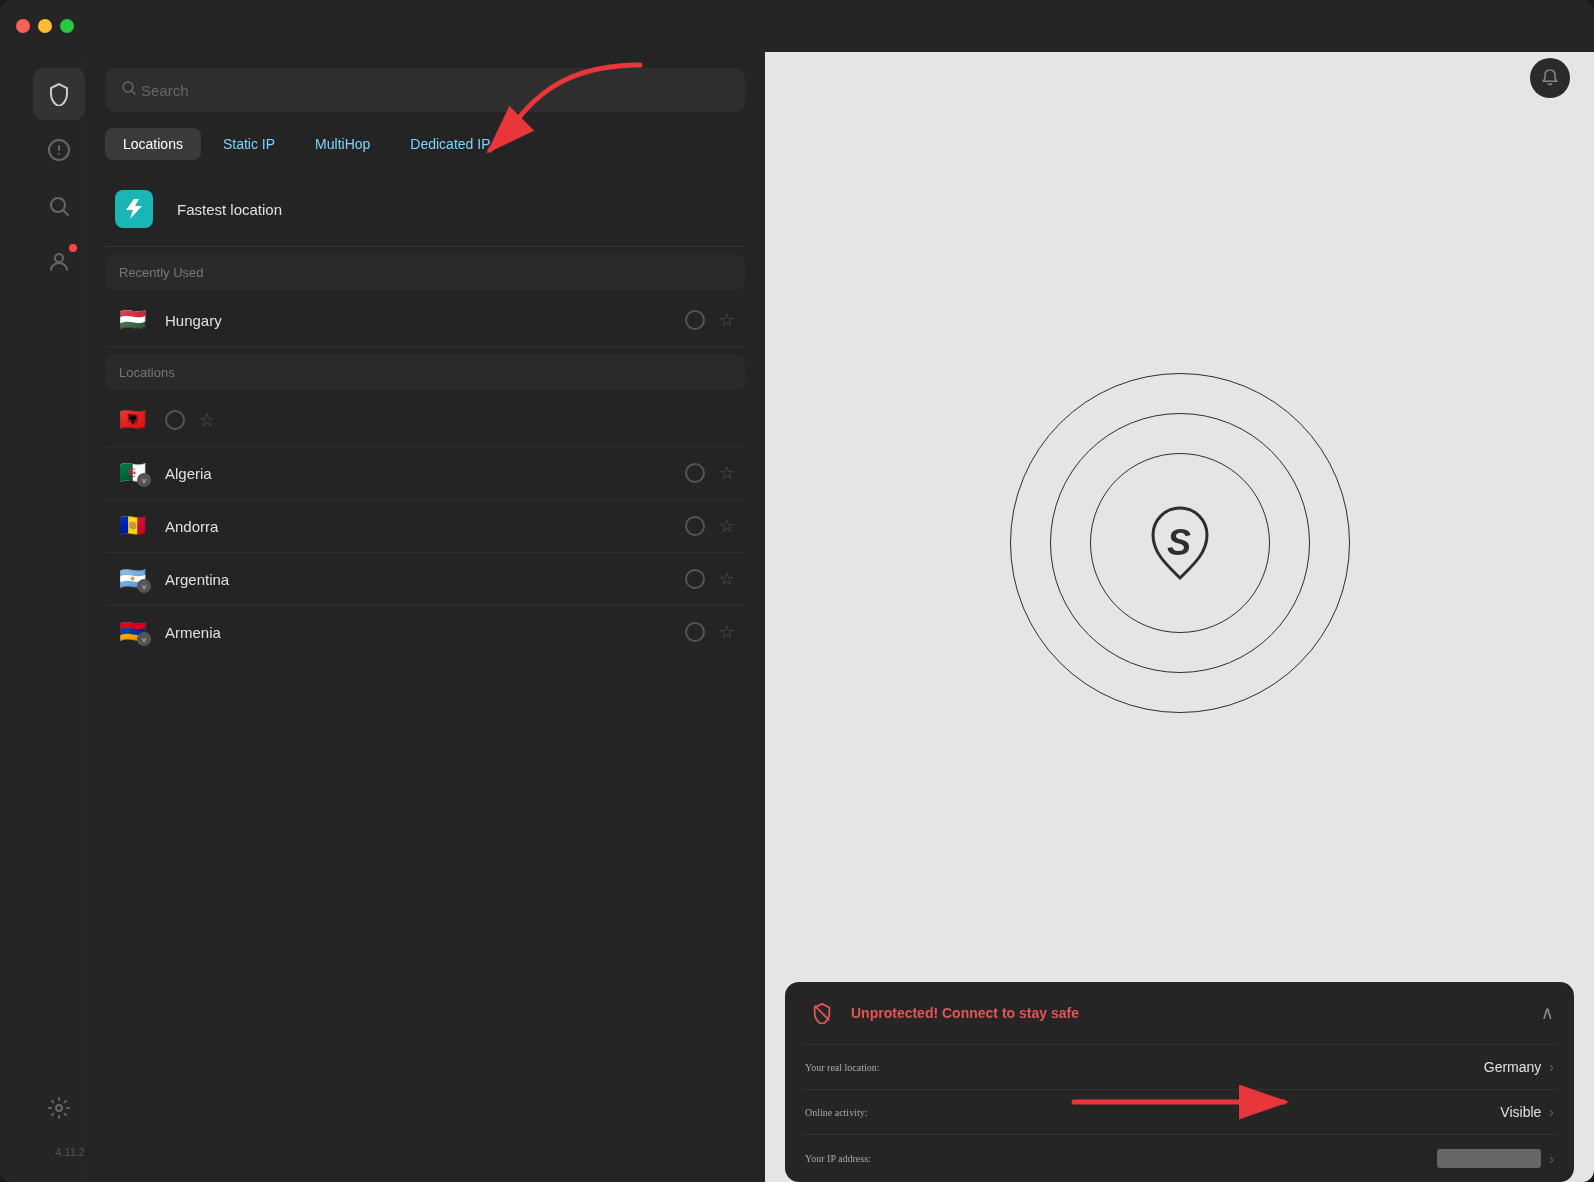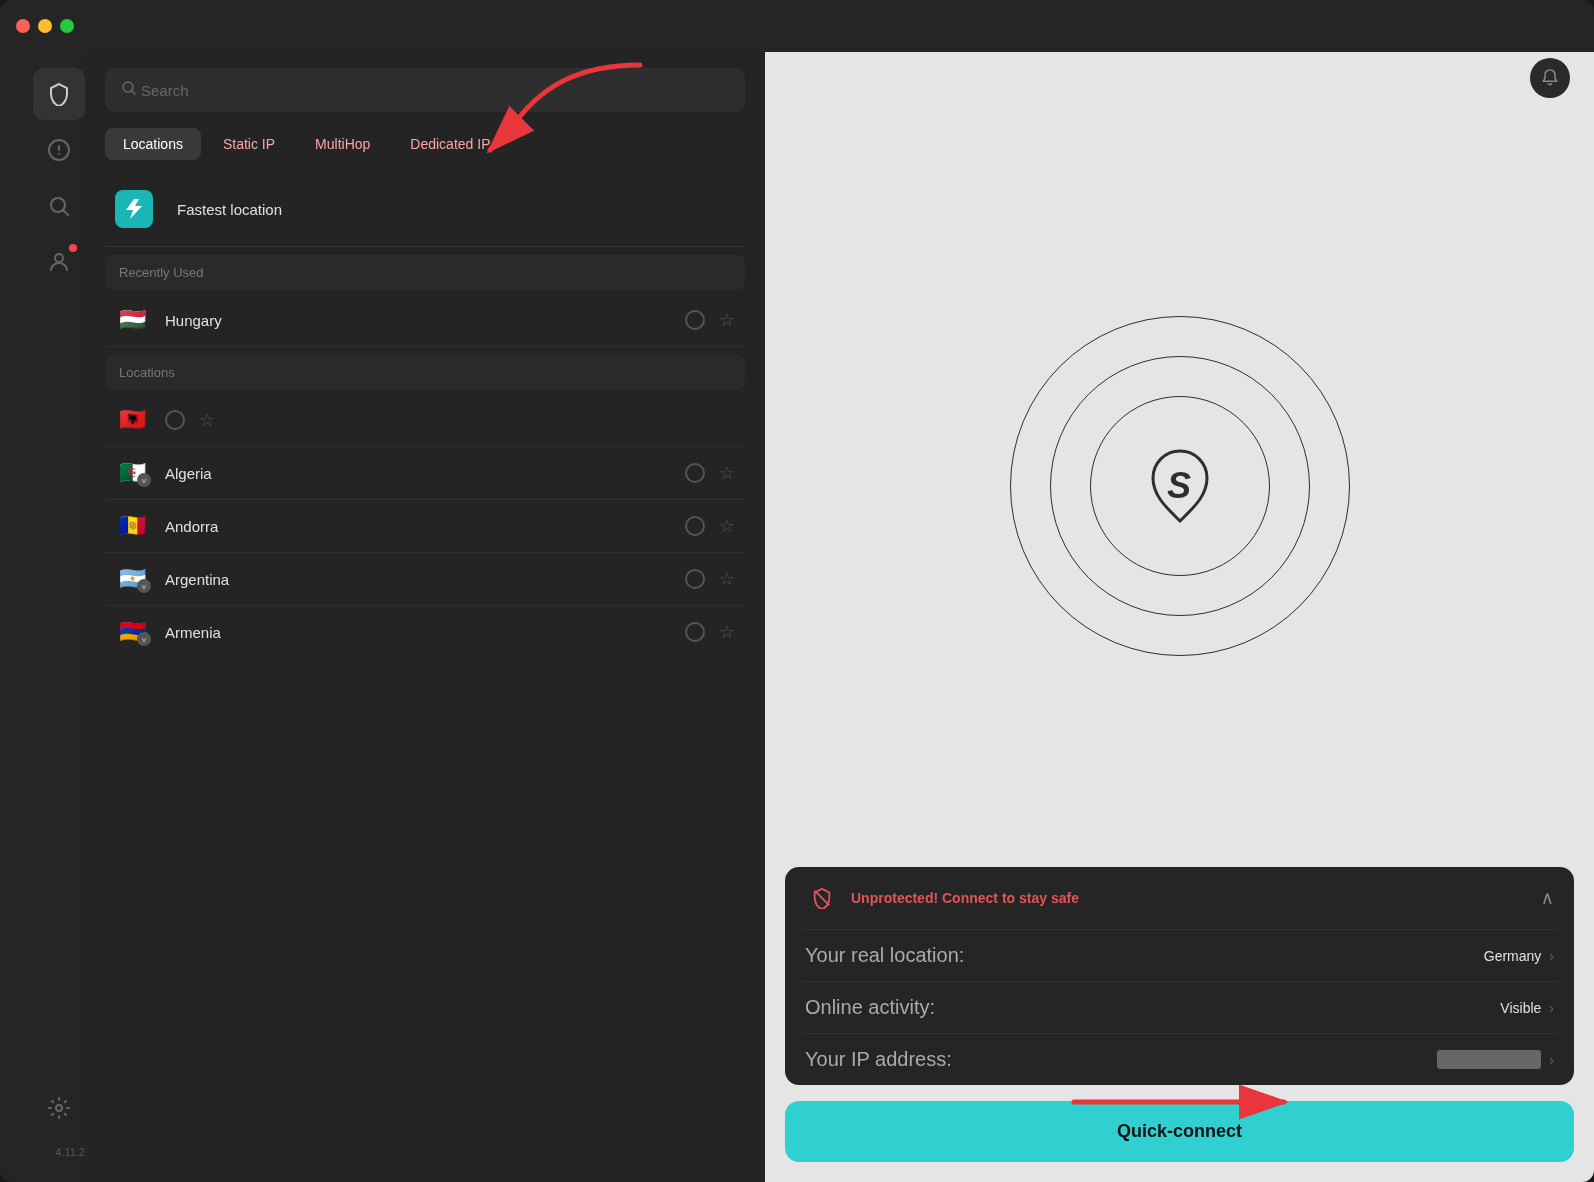--- a/index.html
+++ b/index.html
@@ -146,21 +146,21 @@
       gap: 4px;
       margin-bottom: 16px;
     }
 
     .tab {
       padding: 8px 18px;
       border-radius: 8px;
       cursor: pointer;
       font-size: 14px;
       font-weight: 500;
-      color: #fca5a5;
+      color: #7dd3fc;
       background: transparent;
       border: none;
       position: relative;
     }
 
     .tab.active {
       background: #3a3a3a;
       color: #fff;
     }
 
@@ -426,21 +426,22 @@
     .info-row {
       display: flex;
       align-items: center;
       padding: 14px 20px;
       cursor: pointer;
     }
 
     .info-label {
       flex: 1;
       color: #aaa;
-      font-size: 20px;
+      font-size: 10px;
+      font-family: Liberation Serif, serif;
     }
 
     .info-value {
       color: #e0e0e0;
       font-size: 14px;
       margin-right: 8px;
     }
 
     .info-chevron {
       color: #666;
@@ -703,23 +704,20 @@
         <div class="info-divider"></div>
 
         <div class="info-row">
           <span class="info-label">Your IP address:</span>
           <span class="ip-blur">██████████</span>
           <span class="info-chevron" style="margin-left:8px;">›</span>
         </div>
 
       </div>
 
-      <button class="quick-connect-btn">
-        <span class="quick-connect-label">Quick-connect</span>
-      </button>
 
     </div>
   </div>
 
   <svg style="position:absolute; top:55px; left:260px; width:420px; height:120px; pointer-events:none; z-index:200;" viewBox="0 0 420 120">
     <defs>
       <marker id="arrowhead1" markerWidth="10" markerHeight="7" refX="9" refY="3.5" orient="auto">
         <polygon points="0 0, 10 3.5, 0 7" fill="#e8363a"></polygon>
       </marker>
     </defs>

